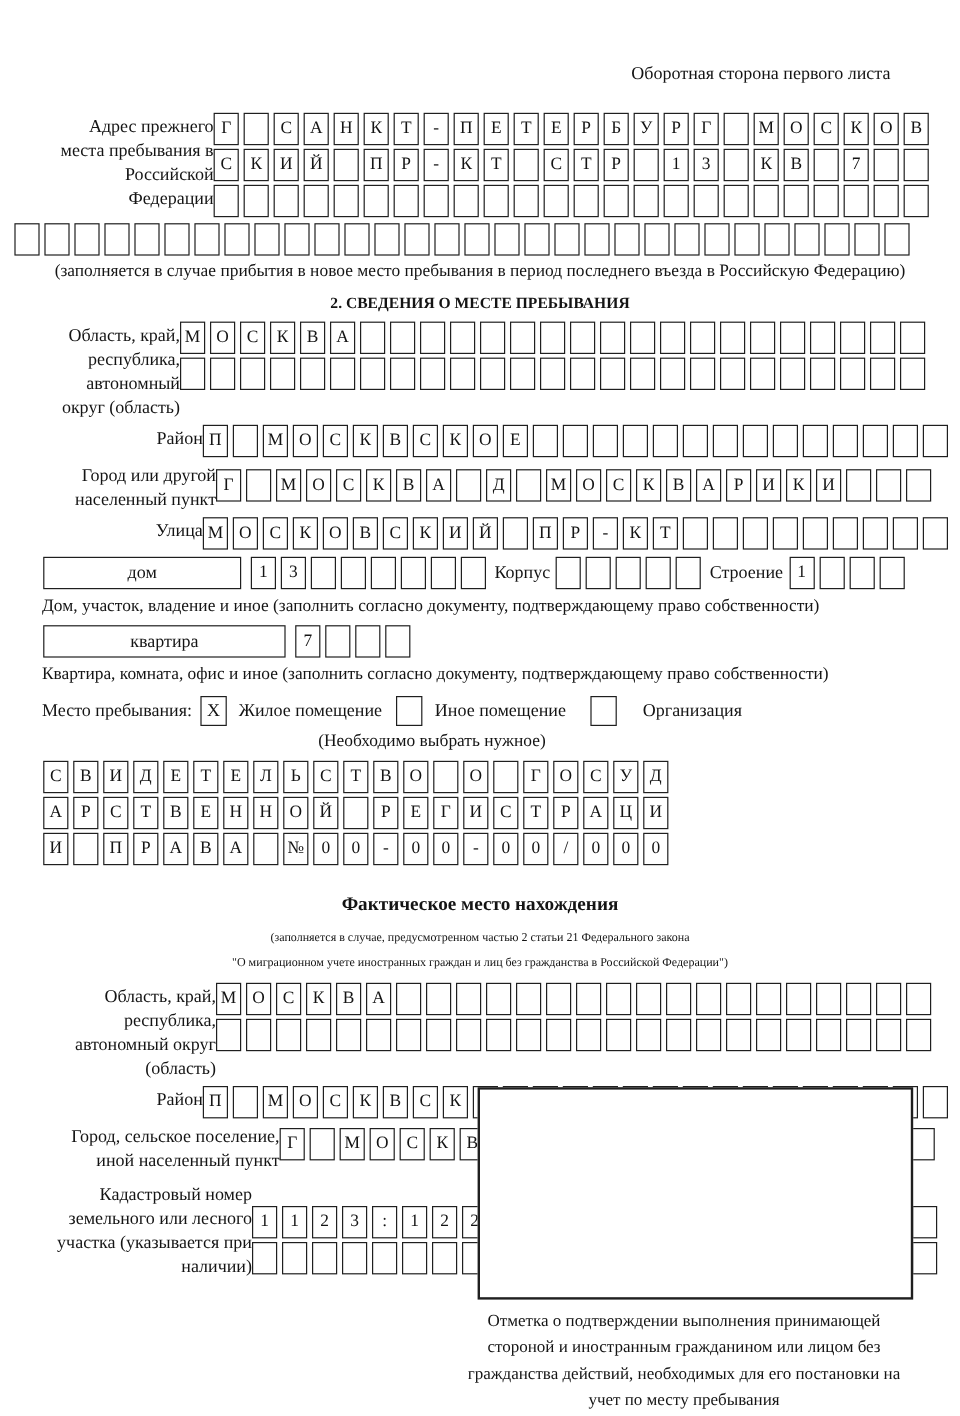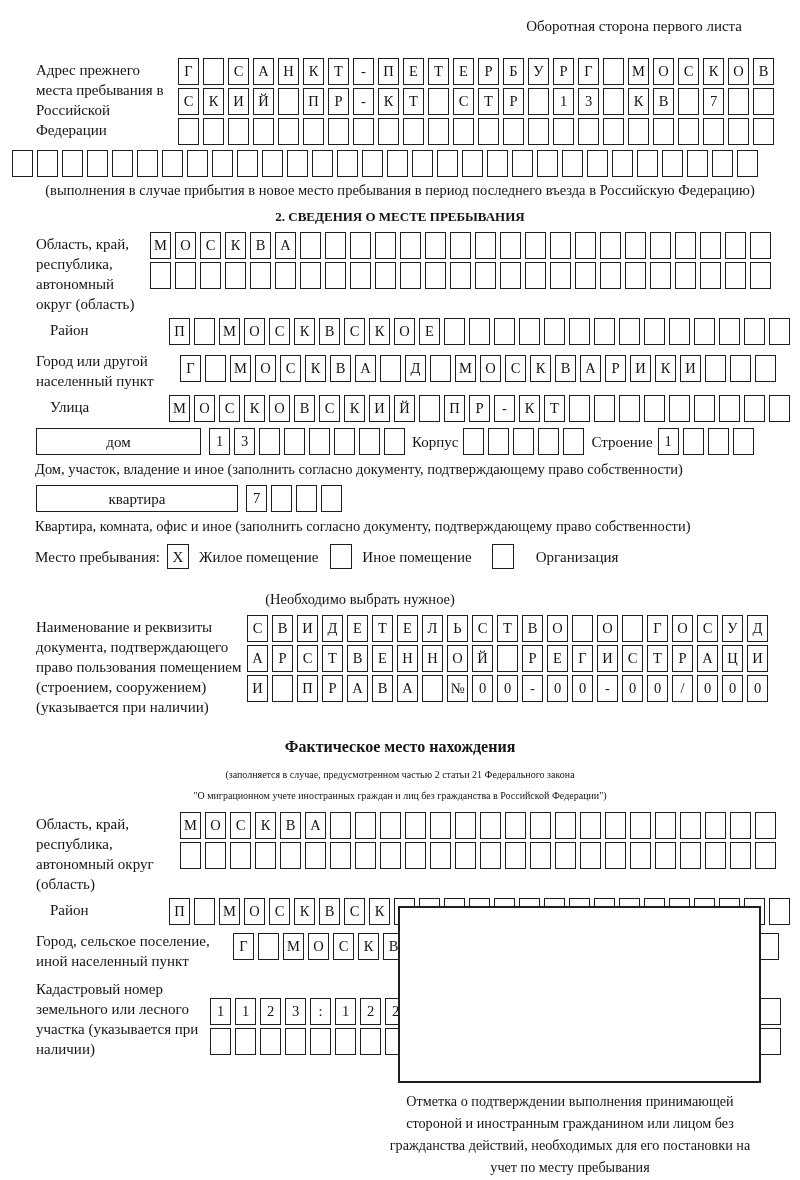--- a/index.html
+++ b/index.html
@@ -2,30 +2,30 @@
 <html><head>
 <meta charset="utf-8">
 <style>
   html,body{margin:0;padding:0;background:#fff;}
   .page{
     width:800px;height:1180px;position:relative;overflow:hidden;
     background:#fff;color:#141414;
     font-family:"Liberation Serif","DejaVu Serif",serif;
     font-size:15px;line-height:20px;
   }
-  .header-note{padding-top:16px;padding-right:58px;text-align:right;font-size:15px;}
+  .header-note{padding-top:16px;padding-right:58px;text-align:right;font-size:15px;margin-top:36px;}
   .cells{display:flex;}
   .cell{
     width:21px;height:27px;flex:0 0 21px;box-sizing:border-box;
     border:1.7px solid #1f1f1f;margin-right:4px;
     display:flex;align-items:center;justify-content:center;
     font-size:14.5px;line-height:1;
   }
   .rowstack .cells{margin-bottom:3px;}
-  .fblock{display:flex;margin-left:36px;align-items:flex-start;}
+  .fblock{display:flex;margin-left:36px;align-items:flex-start;text-align:right;}
   .lbl{flex:0 0 auto;padding-top:2px;}
   .w142{width:142px;} .w114{width:114px;} .w119{width:119px;margin-left:14px;} .w144{width:144px;}
   .w211{width:211px;} .w197{width:197px;} .w174{width:174px;}
   .fullrow{margin:2px 0 0 12px;}
   .cap-center{text-align:center;font-size:14.5px;margin-top:3px;}
   .sec-title{text-align:center;font-size:13px;font-weight:bold;margin-top:6px;line-height:22px;}
   .mt4{margin-top:4px;} .mt6{margin-top:6px;} .mt8{margin-top:8px;}
   .wbox{
     height:27px;box-sizing:border-box;border:1.7px solid #1f1f1f;
     display:flex;align-items:center;justify-content:center;font-size:15px;flex:0 0 auto;
@@ -33,21 +33,21 @@
   .house-box{width:165px;margin-right:8px;}
   .apt-box{width:202px;margin-right:8px;}
   .inline-lbl{padding:4px 5px 0 3px;flex:0 0 auto;}
   .cap-left{margin-left:35px;font-size:14.5px;margin-top:4px;}
   .stay-row{display:flex;margin-left:36px;margin-top:8px;align-items:center;}
   .checkbox{
     width:22px;height:25px;box-sizing:border-box;border:1.7px solid #1f1f1f;
     display:inline-flex;align-items:center;justify-content:center;font-size:15px;flex:0 0 auto;
   }
   .stay-lbl{padding:0 12px 0 10px;}
-  .stay-note{margin-left:170px;width:380px;text-align:center;font-size:14.5px;margin-top:20px;}
+  .stay-note{margin-left:170px;width:380px;text-align:center;font-size:14.5px;margin-top:3px;}
   .note-center{text-align:center;font-size:10px;line-height:21px;}
   .cad-rows{padding-top:21px;}
   .stamp-box{
     position:absolute;left:398px;top:906px;width:363px;height:177px;
     box-sizing:border-box;border:2px solid #1f1f1f;background:#fff;
   }
   .stamp-caption{
     position:absolute;left:382px;top:1090px;width:376px;
     text-align:center;font-size:14.2px;line-height:22px;
   }
@@ -167,21 +167,21 @@
       <span class="cell"></span>
       <span class="cell"></span>
       <span class="cell"></span>
       <span class="cell"></span>
       <span class="cell"></span>
       <span class="cell"></span>
       <span class="cell"></span>
       <span class="cell"></span>
       <span class="cell"></span>
     </div>
-  <div class="cap-center">(выполнения в случае прибытия в новое место пребывания в период последнего въезда в Российскую Федерацию)</div>
+  <div class="cap-center">(заполняется в случае прибытия в новое место пребывания в период последнего въезда в Российскую Федерацию)</div>
 
   <div class="sec-title">2. СВЕДЕНИЯ О МЕСТЕ ПРЕБЫВАНИЯ</div>
 
   <div class="fblock mt4">
     <div class="lbl w114">Область, край, республика, автономный округ (область)</div>
     <div class="rowstack">
       <div class="cells">
           <span class="cell">М</span>
           <span class="cell">О</span>
           <span class="cell">С</span>
@@ -376,21 +376,20 @@
     <span class="checkbox" style="margin-left:7px;">X</span>
     <span class="stay-lbl">Жилое помещение</span>
     <span class="checkbox"></span>
     <span class="stay-lbl">Иное помещение</span>
     <span class="checkbox" style="margin-left:8px;"></span>
     <span class="stay-lbl" style="padding-left:22px;">Организация</span>
   </div>
   <div class="stay-note">(Необходимо выбрать нужное)</div>
 
   <div class="fblock mt6">
-    <div class="lbl w211">Наименование и реквизиты документа, подтверждающего право пользования помещением (строением, сооружением) (указывается при наличии)</div>
     <div class="rowstack">
       <div class="cells">
           <span class="cell">С</span>
           <span class="cell">В</span>
           <span class="cell">И</span>
           <span class="cell">Д</span>
           <span class="cell">Е</span>
           <span class="cell">Т</span>
           <span class="cell">Е</span>
           <span class="cell">Л</span>

